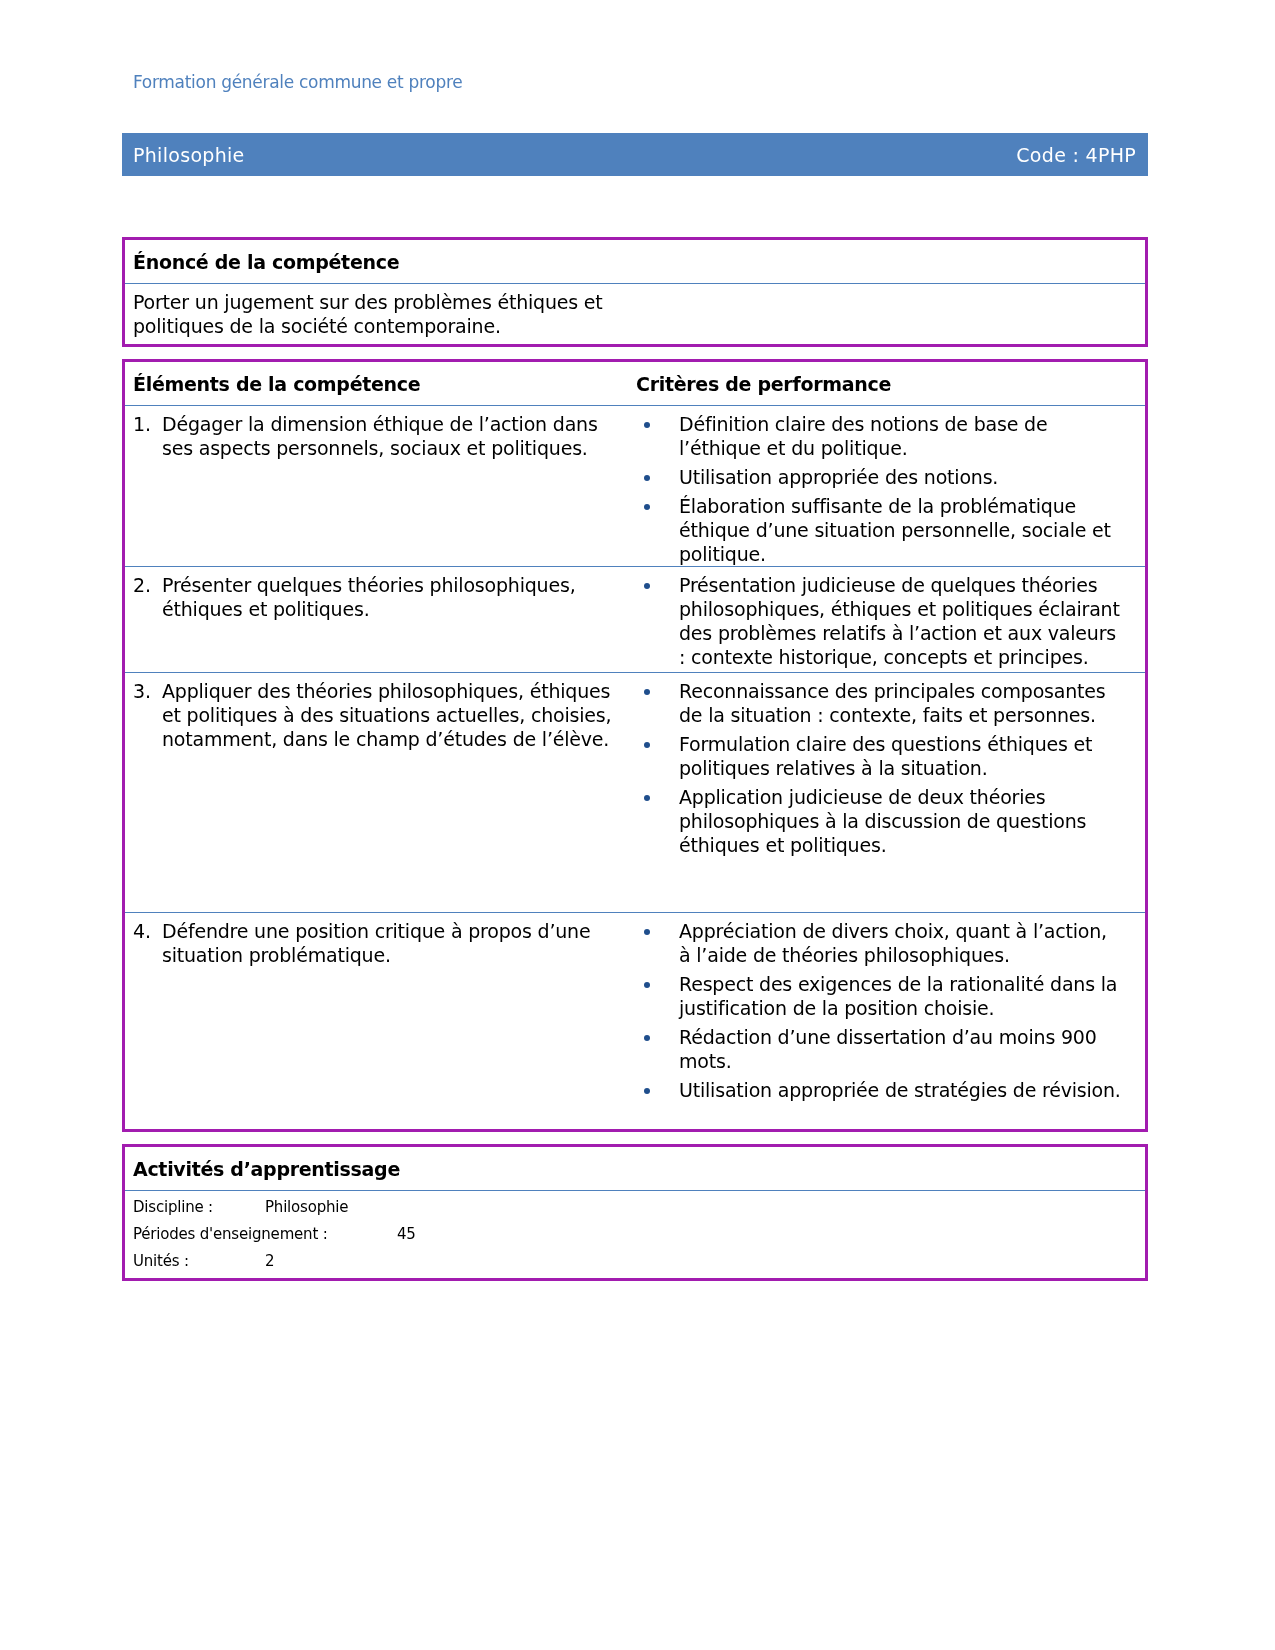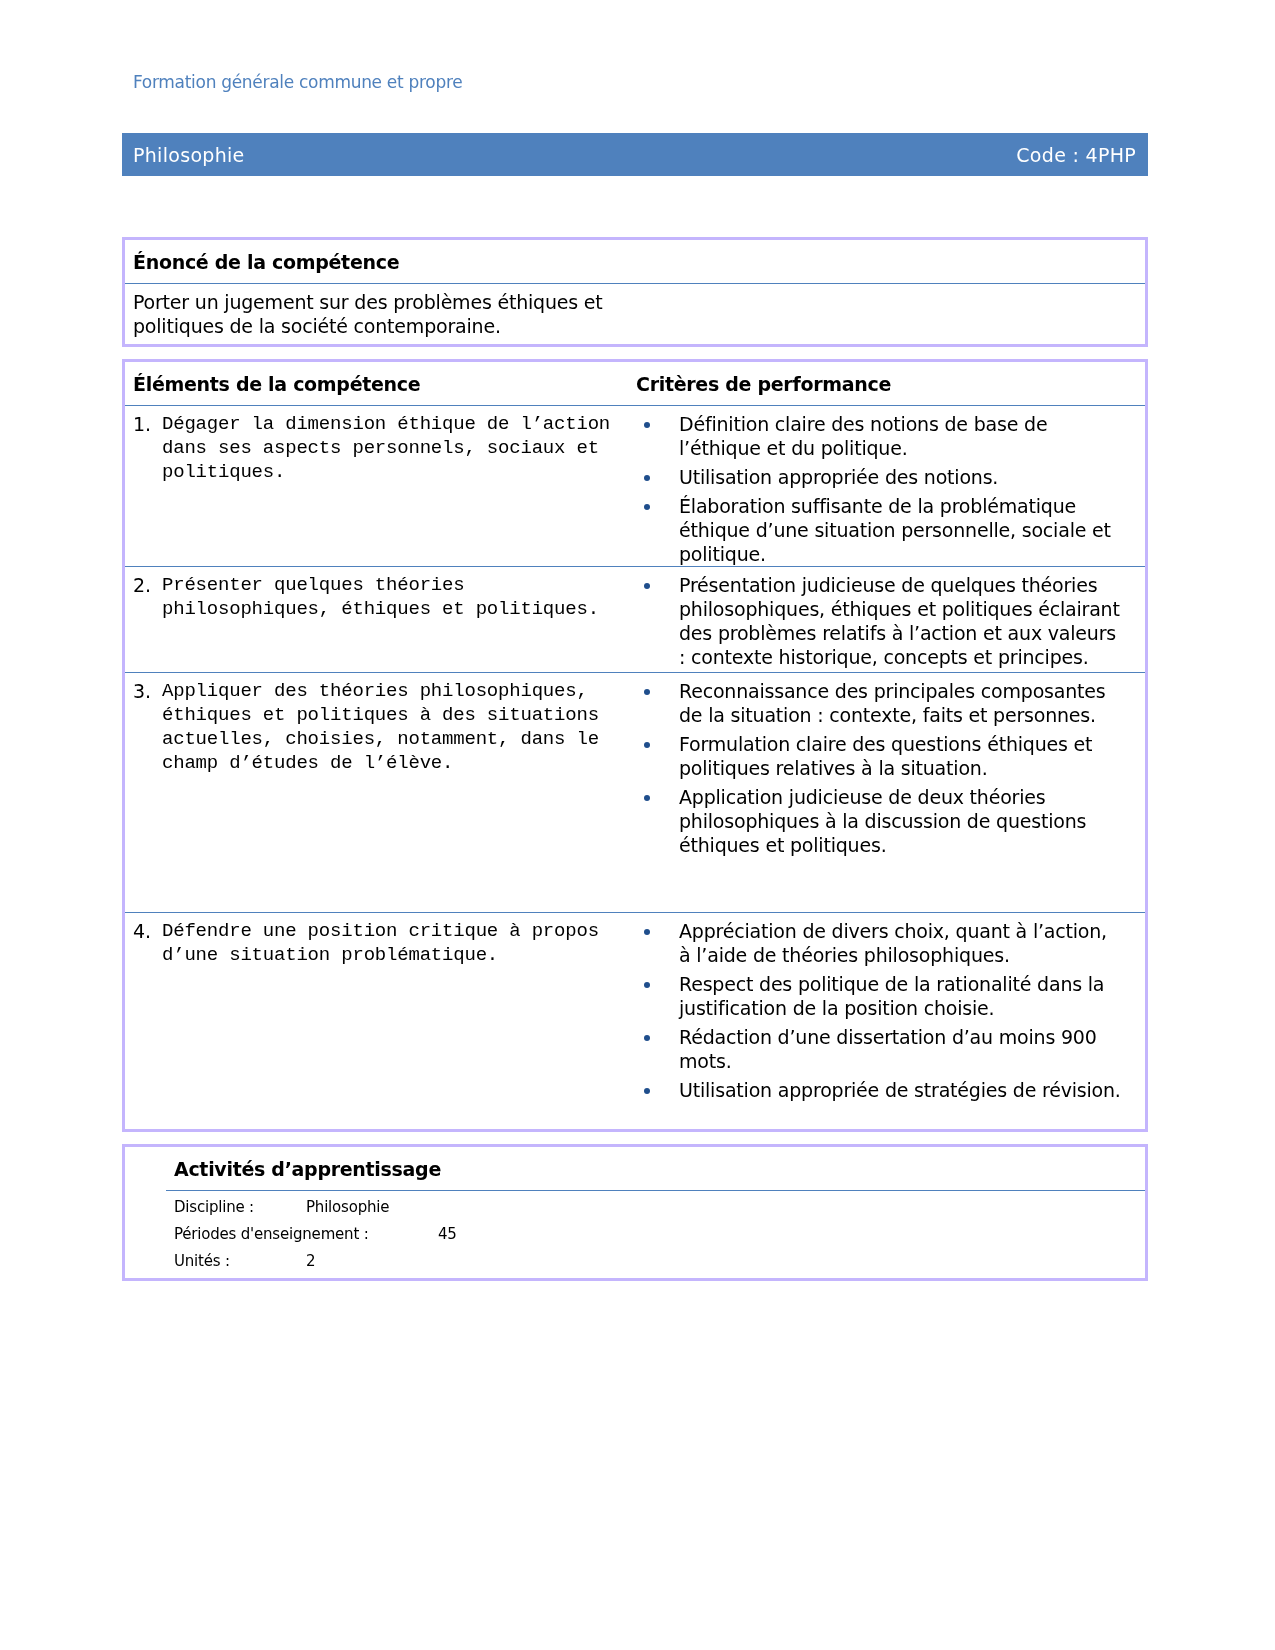--- a/index.html
+++ b/index.html
@@ -25,21 +25,21 @@
     .col-heads span {
       position: absolute; top: 0; font-size: 23px; font-weight: bold; color: #4f81bd;
       letter-spacing: -0.4px;
       margin-top: 44px;
     }
     .col-heads .objectif { left: 0; }
     .col-heads .standard { left: 511px; }
 
     .box {
       position: absolute; left: 122px; width: 1026px; box-sizing: border-box;
-      border: 3px solid #c4b5fd; background: #fff;
+      border: 3px solid #a21caf; background: #fff;
     }
     .box .head-row {
       display: flex; align-items: center; height: 44px; box-sizing: border-box;
       border-bottom: 1px solid #4f81bd; font-weight: bold; font-size: 19px;
       letter-spacing: -0.3px;
     }
     .box .head-row .c1 { padding-left: 8px; width: 503px; box-sizing: border-box; }
     .box .head-row .c2 { padding-left: 8px; }
     .text { font-size: 19px; line-height: 24px; letter-spacing: -0.2px; }
 
@@ -49,37 +49,37 @@
     #elements { top: 359px; height: 773px; }
     .el-row {
       display: flex; border-bottom: 1px solid #4f81bd; box-sizing: border-box;
     }
     .el-row:last-child { border-bottom: none; }
     .el-left {
       width: 503px; box-sizing: border-box; padding: 6px 8px 0 8px;
       display: flex;
     }
     .el-left .num { width: 29px; flex: none; }
-    .el-left .txt { flex: 1; font-family: Liberation Mono, monospace; }
+    .el-left .txt { flex: 1; }
     .el-right {
       flex: 1; box-sizing: border-box; padding: 6px 22px 0 8px;
     }
     .crit {
       display: flex; margin-bottom: 5px;
     }
     .crit .bullet {
       width: 43px; flex: none; position: relative;
     }
     .crit .bullet::before {
       content: ""; position: absolute; left: 8px; top: 10px; width: 6px; height: 6px;
       border-radius: 50%; background: #1f4e8c;
     }
     .crit .ctext { flex: 1; }
 
-    #activites { top: 1144px; height: 137px; padding-left: 41px; }
+    #activites { top: 1144px; height: 137px; }
     #activites .body { padding: 3px 8px 0 8px; }
     .act-line { font-size: 15px; line-height: 27px; letter-spacing: -0.2px; white-space: pre; }
     .act-line .lbl { display: inline-block; }
   </style>
 </head>
 <body>
 
 <div class="page-title">Formation générale commune et propre</div>
 
 <div class="course-bar">
@@ -165,21 +165,21 @@
       <span class="num">4.</span>
       <span class="txt">Défendre une position critique à propos d’une situation problématique.</span>
     </div>
     <div class="el-right text">
       <div class="crit">
           <span class="bullet"></span>
           <span class="ctext">Appréciation de divers choix, quant à l’action, à l’aide de théories philosophiques.</span>
         </div>
       <div class="crit">
           <span class="bullet"></span>
-          <span class="ctext">Respect des politique de la rationalité dans la justification de la position choisie.</span>
+          <span class="ctext">Respect des exigences de la rationalité dans la justification de la position choisie.</span>
         </div>
       <div class="crit">
           <span class="bullet"></span>
           <span class="ctext">Rédaction d’une dissertation d’au moins 900 mots.</span>
         </div>
       <div class="crit">
           <span class="bullet"></span>
           <span class="ctext">Utilisation appropriée de stratégies de révision.</span>
         </div>
     </div>

